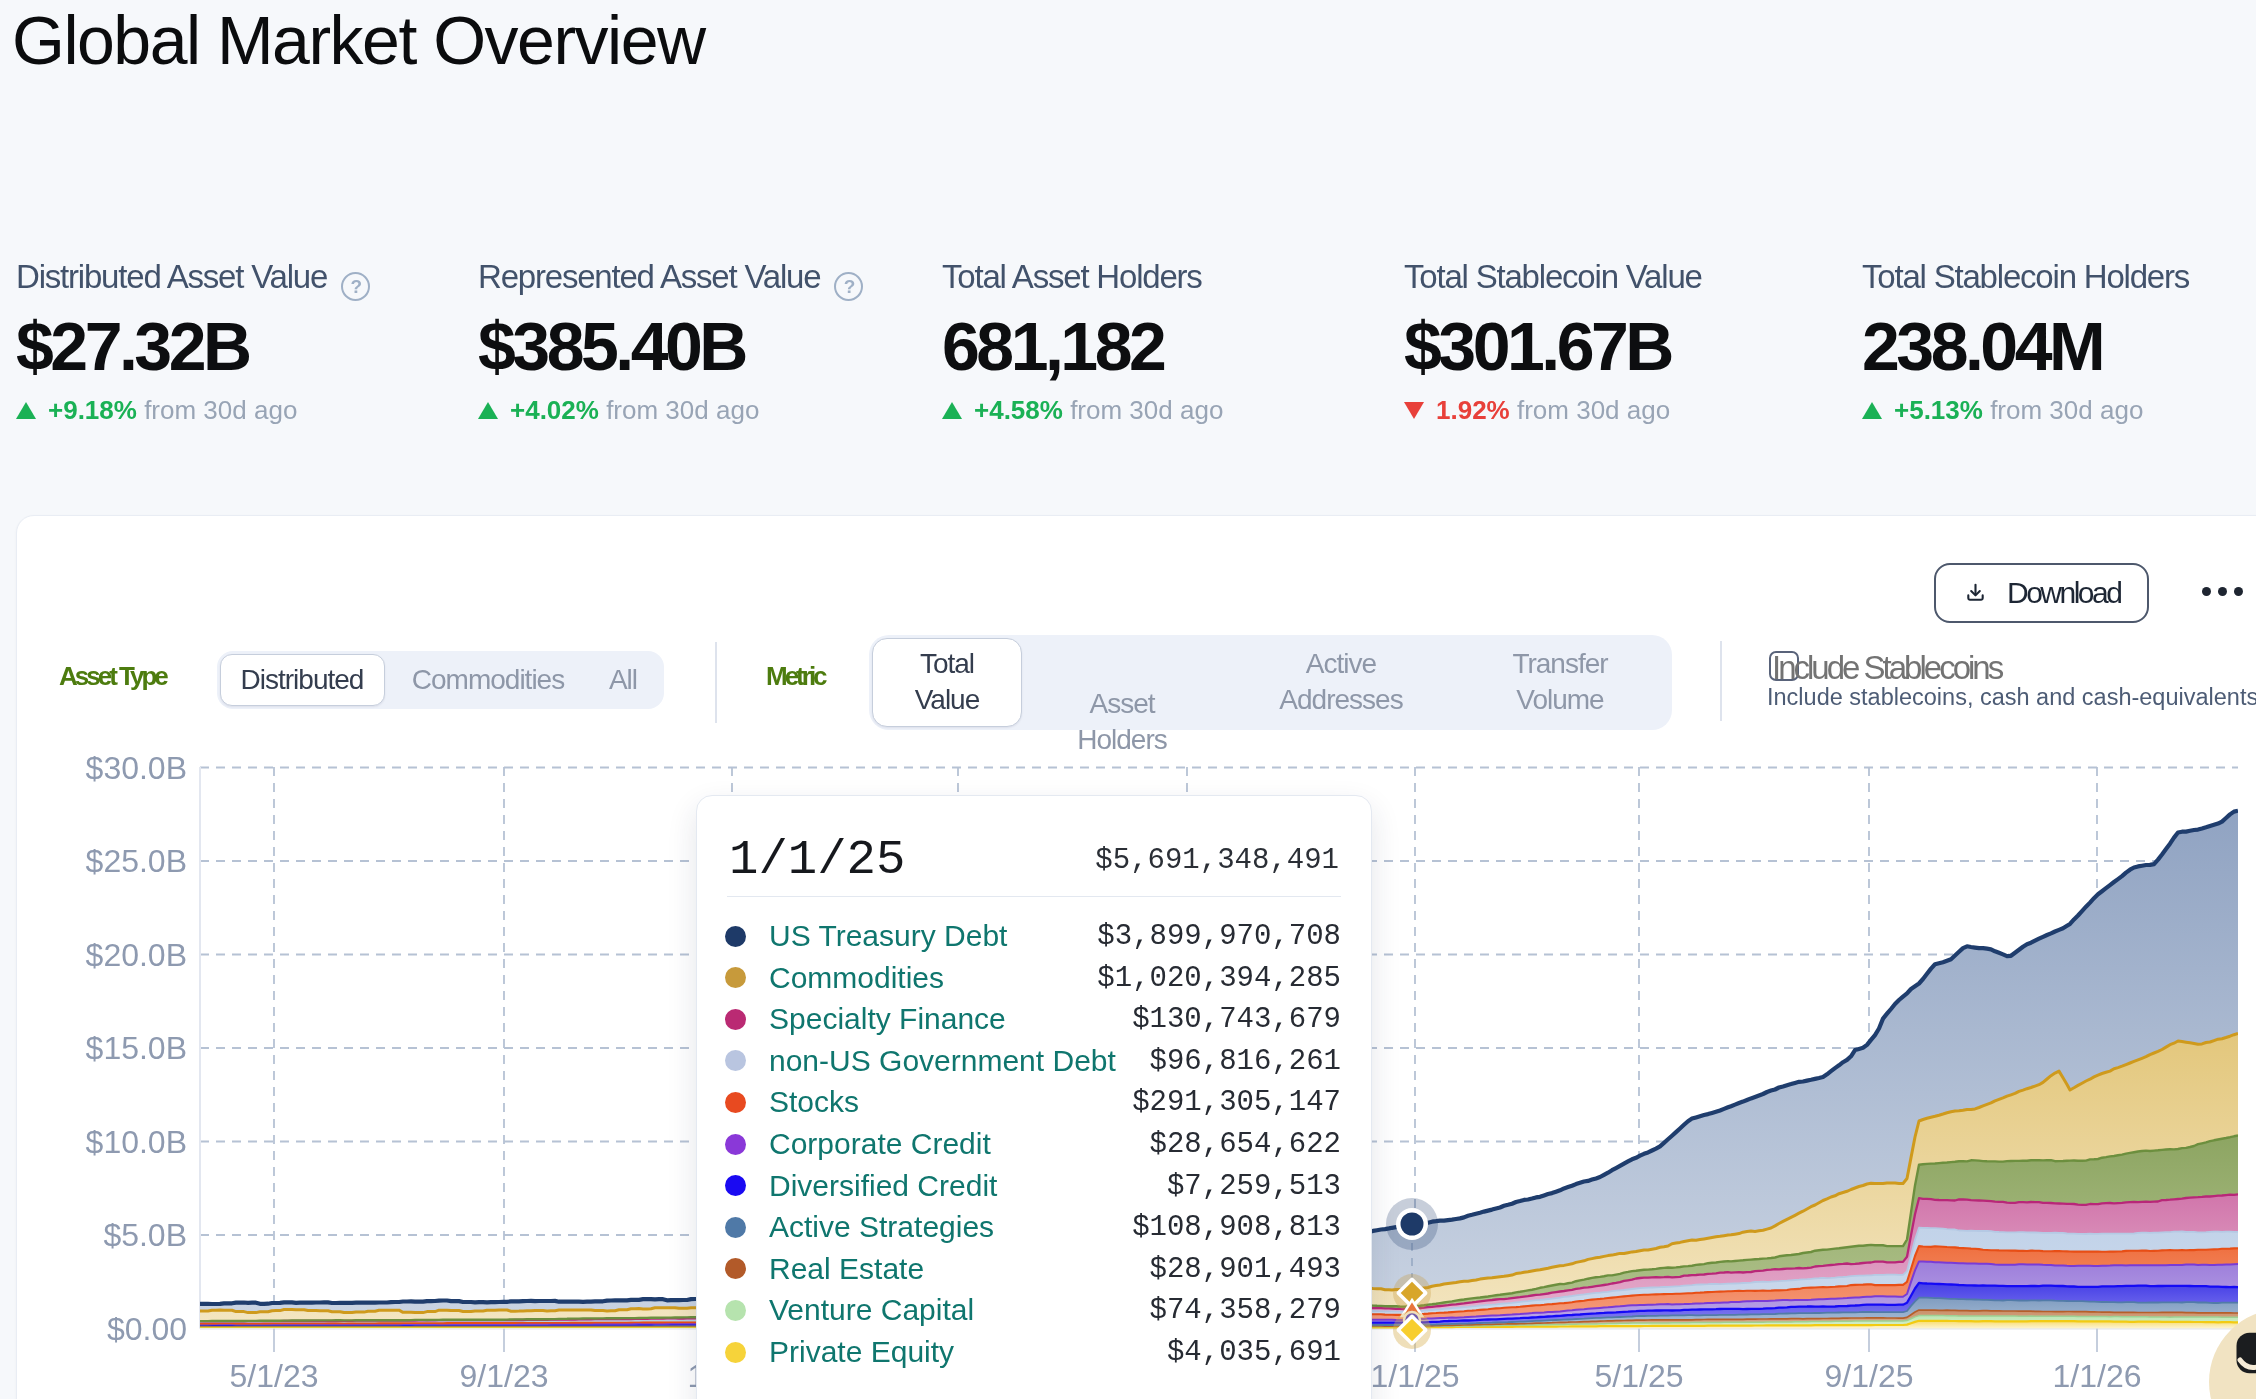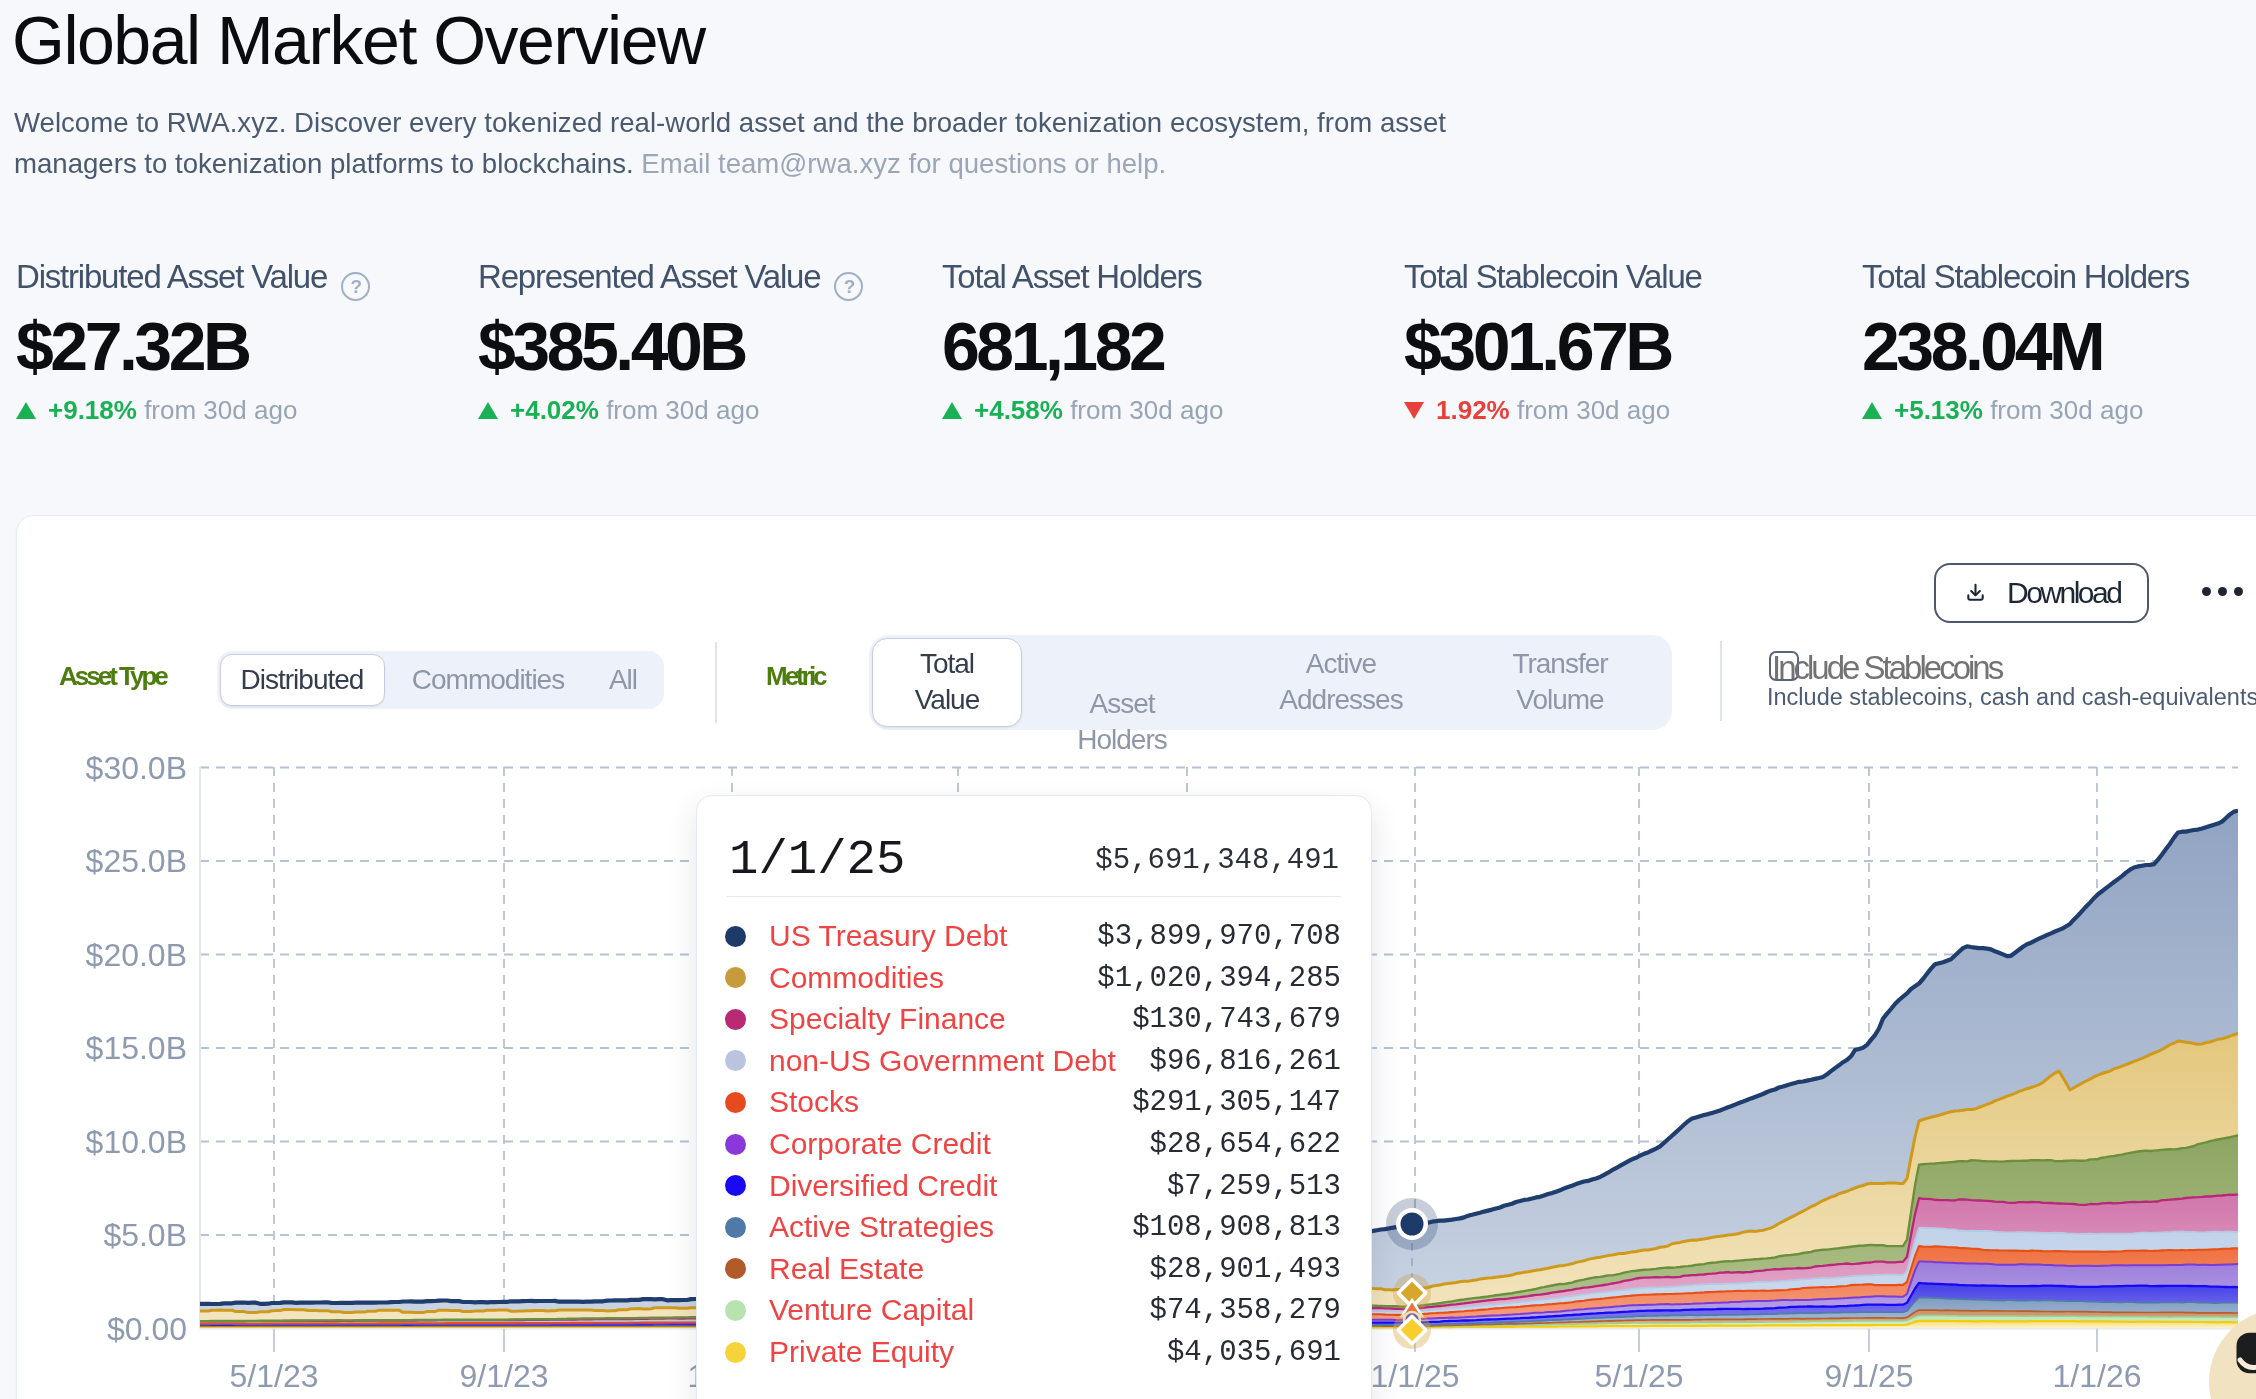--- a/index.html
+++ b/index.html
@@ -40,28 +40,27 @@
 .checkbox { position:absolute; left:1769px; top:651px; width:30px; height:30px; border:2.5px solid #59637a; border-radius:7px; background:#fff; }
 .cklabel { position:absolute; left:1772px; top:651px; font-size:33px; letter-spacing:-3px; color:#737373; line-height:1; }
 .cksub { position:absolute; left:1767px; top:686px; font-size:23.5px; letter-spacing:0; color:#4d5c75; line-height:1; white-space:nowrap; }
 #tooltip { position:absolute; left:696px; top:795px; width:676px; height:700px; background:#fff;
   border:1.5px solid #e4e9f1; border-radius:16px; box-shadow:0 12px 30px rgba(30,40,70,0.12); z-index:5; }
 .tdate { position:absolute; left:32px; top:40px; font-family:"Liberation Mono", monospace; font-size:49px; color:#16181d; line-height:1; }
 .ttotal { position:absolute; right:32px; top:50px; font-family:"Liberation Mono", monospace; font-size:29px; color:#2b2f36; line-height:1; }
 .thr { position:absolute; left:30px; top:100px; width:614px; height:0; border-top:1.5px solid #e3e8f0; }
 .trow { position:absolute; left:0; width:676px; height:0; }
 .tdot { position:absolute; left:28px; top:-10.5px; width:21px; height:21px; border-radius:50%; }
-.tname { position:absolute; left:72px; top:-15px; font-size:30px; color:#ef4444; line-height:1; }
+.tname { position:absolute; left:72px; top:-15px; font-size:30px; color:#0f766e; line-height:1; }
 .tval { position:absolute; right:32px; top:-14px; font-family:"Liberation Mono", monospace; font-size:29px; color:#272b33; line-height:1; }
 #chat { position:absolute; z-index:6; }
 </style></head>
 <body>
 <div id="page">
   <h1>Global Market Overview</h1>
-  <div class="sub">Welcome to RWA.xyz. Discover every tokenized real-world asset and the broader tokenization ecosystem, from asset<br>managers to tokenization platforms to blockchains. <span class="mail">Email team@rwa.xyz for questions or help.</span></div>
   <div class="stat" style="left:16px">
   <div class="stat-label">Distributed Asset Value<span class="help">?</span></div>
   <div class="stat-value">$27.32B</div>
   <div class="stat-change"><span class="tri-up"></span><span class="pct-up">+9.18%</span><span class="stat-from">&nbsp;from 30d ago</span></div>
 </div>
 <div class="stat" style="left:478px">
   <div class="stat-label">Represented Asset Value<span class="help">?</span></div>
   <div class="stat-value">$385.40B</div>
   <div class="stat-change"><span class="tri-up"></span><span class="pct-up">+4.02%</span><span class="stat-from">&nbsp;from 30d ago</span></div>
 </div>

